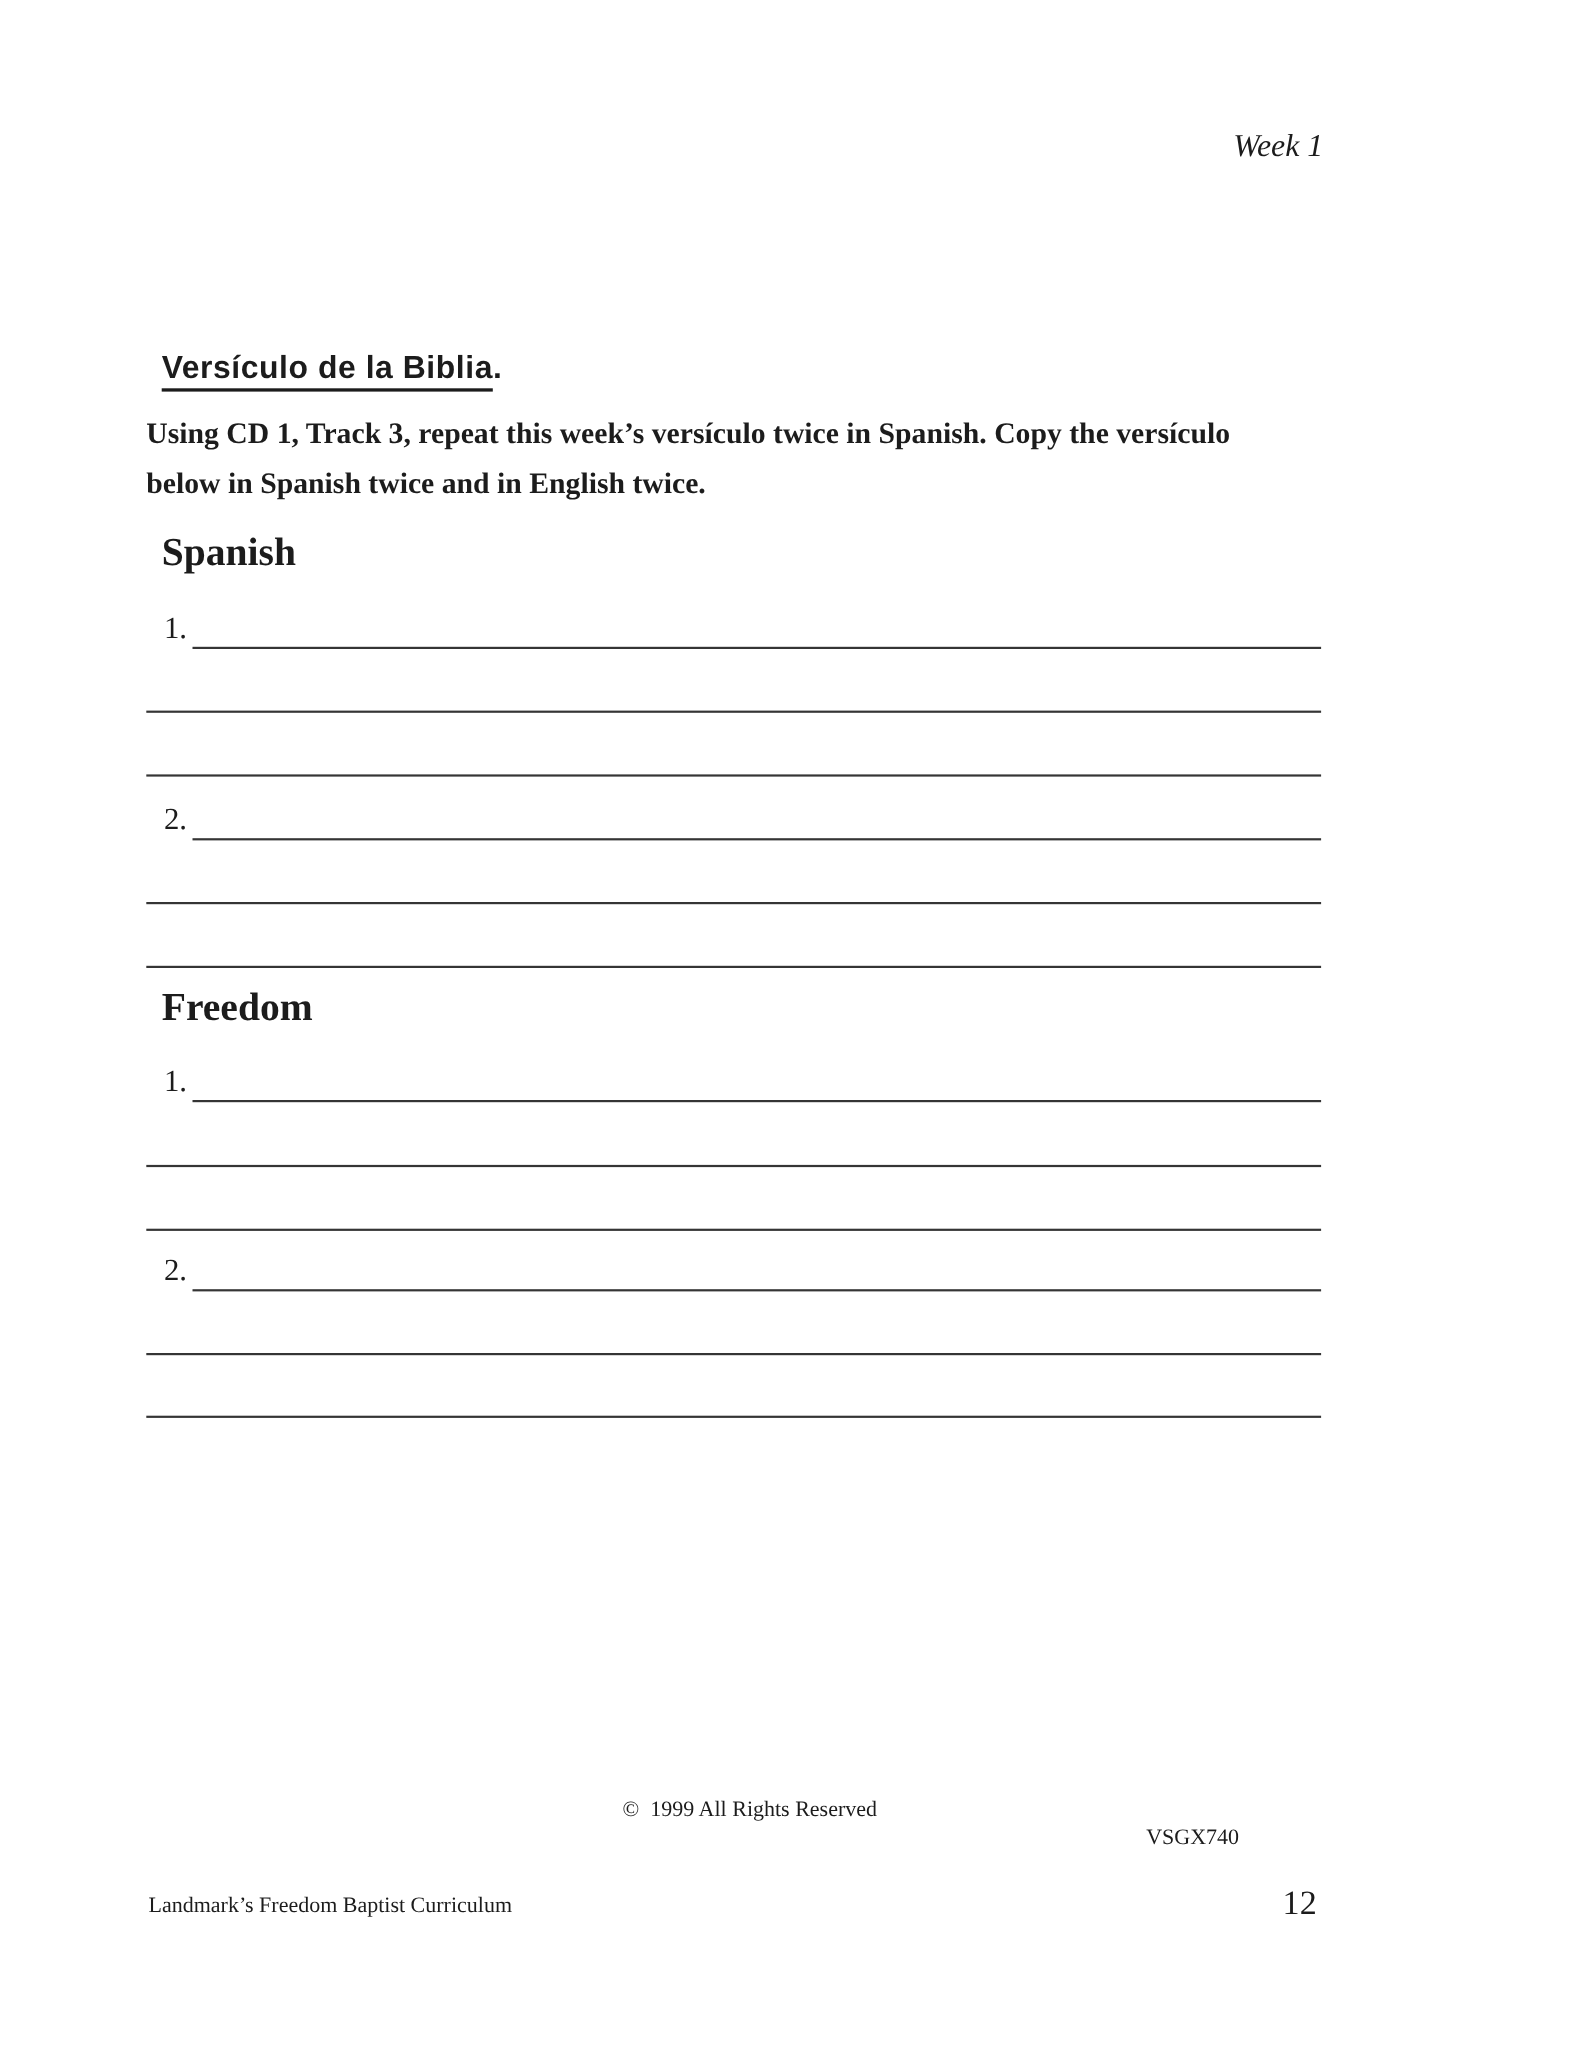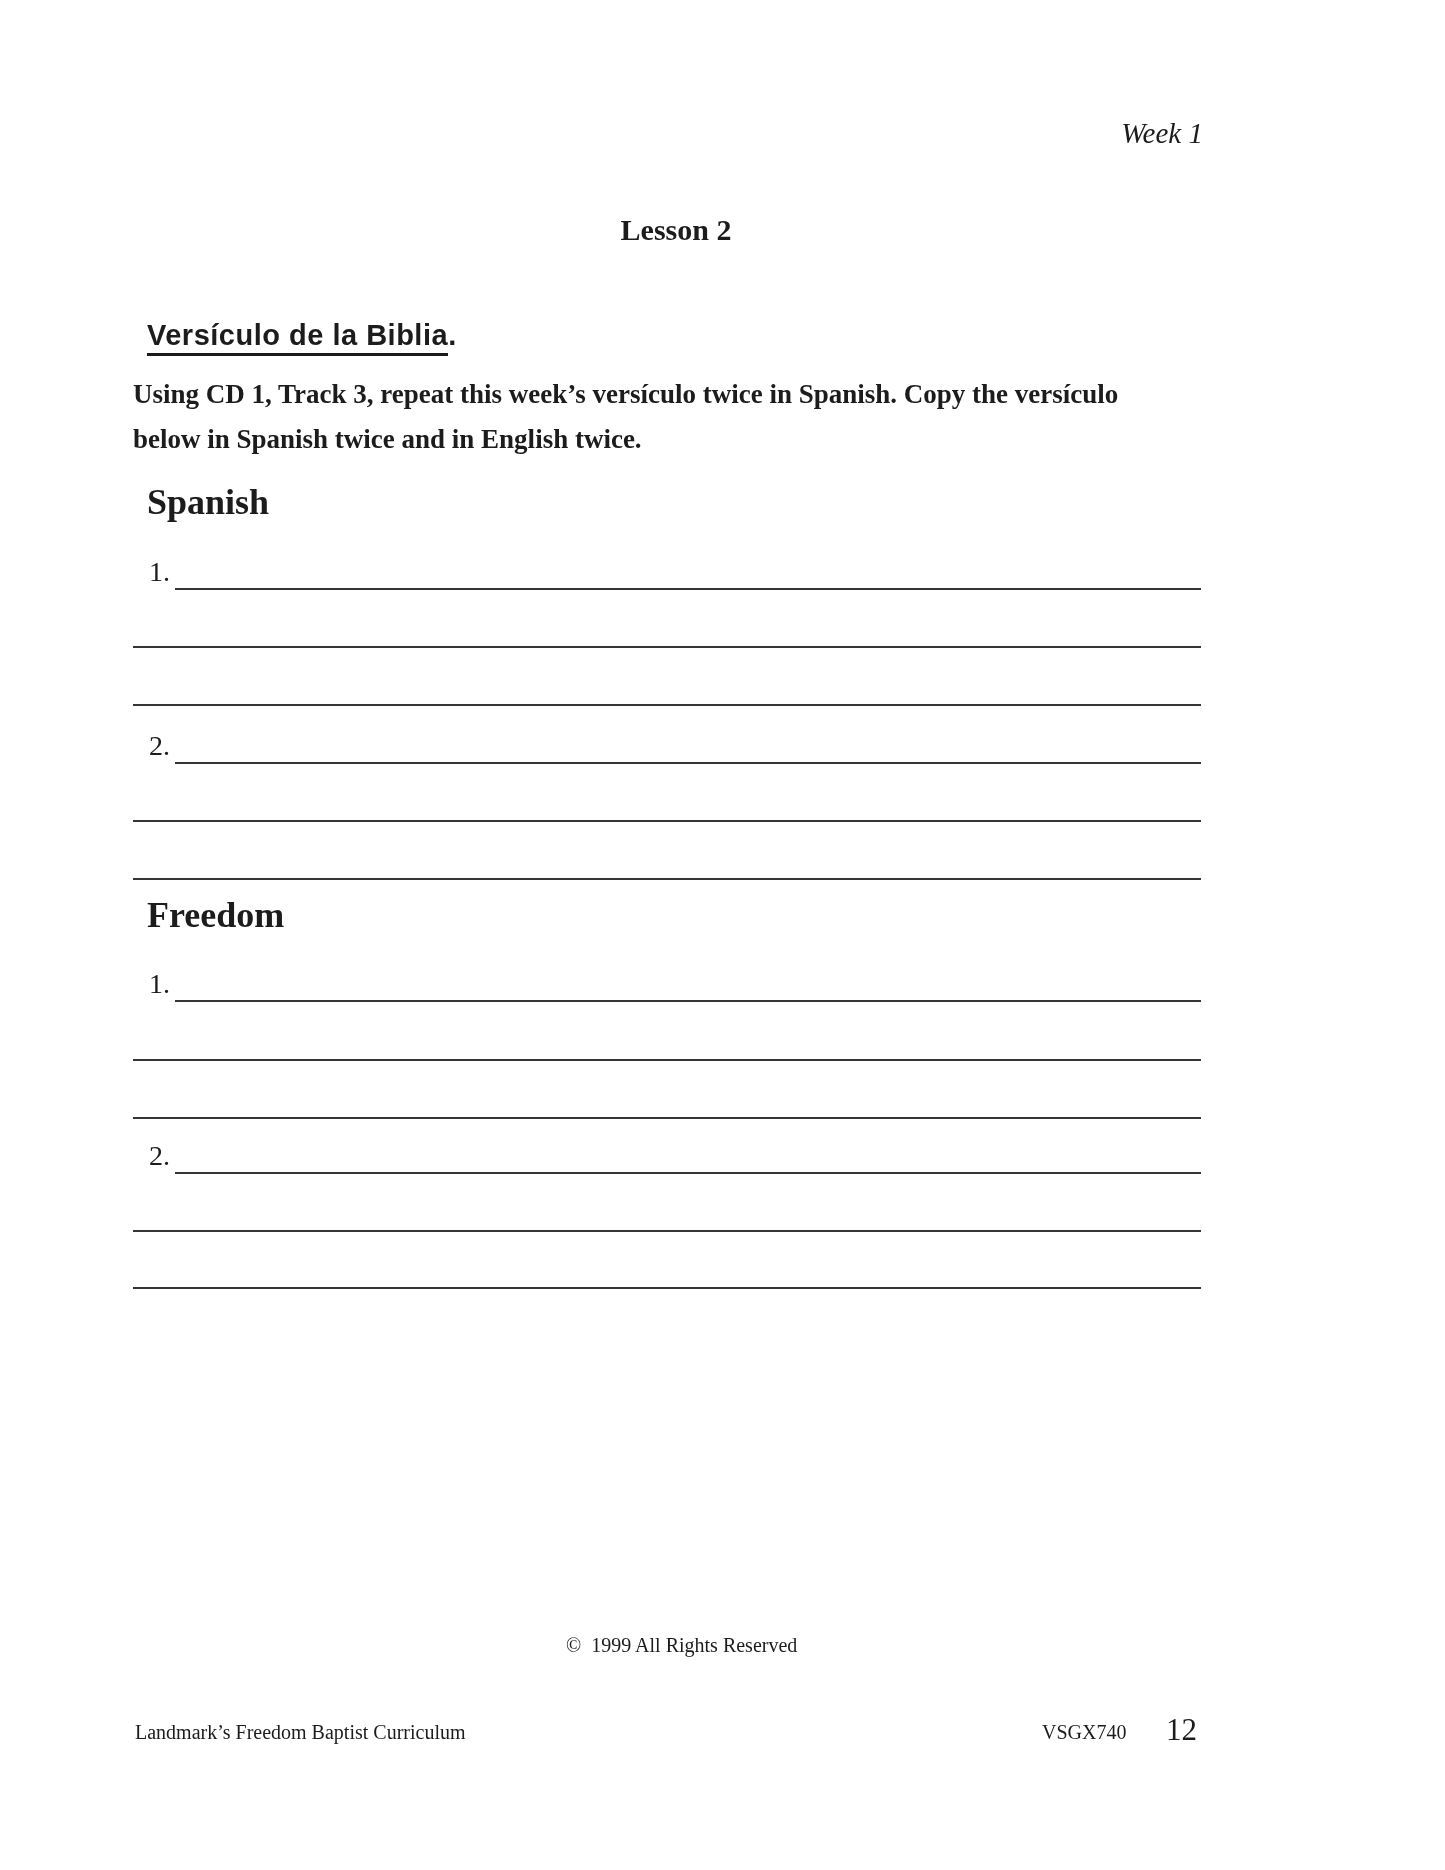--- a/index.html
+++ b/index.html
@@ -66,21 +66,20 @@
 
   .footer-text { font-size: 20px; line-height: normal; }
   .page-number { font-size: 31px; line-height: normal; }
 </style>
 </head>
 <body>
 
 <div class="page">
 
   <div class="abs week-label">Week 1</div>
-  <div class="abs lesson-title">Lesson 2</div>
 
   <div class="abs section-heading"><span class="u">Versículo de la Biblia</span><span>.</span></div>
 
   <div class="abs instructions">Using CD 1, Track 3, repeat this week’s versículo twice in Spanish. Copy the versículo below in Spanish twice and in English twice.</div>
 
   <div class="abs group-label" style="top:481px;">Spanish</div>
 
   <div class="abs item-number" style="top:556px;">1.</div>
   <div class="rule first" style="top:588px;"></div>
   <div class="rule cont" style="top:646px;"></div>
@@ -98,16 +97,16 @@
   <div class="rule cont" style="top:1059px;"></div>
   <div class="rule cont" style="top:1117px;"></div>
 
   <div class="abs item-number" style="top:1140px;">2.</div>
   <div class="rule first" style="top:1172px;"></div>
   <div class="rule cont" style="top:1230px;"></div>
   <div class="rule cont" style="top:1287px;"></div>
 
   <div class="abs footer-text" style="top:1721px; left:135px;">Landmark’s Freedom Baptist Curriculum</div>
   <div class="abs footer-text" style="top:1634px; left:566px; white-space:pre;">©  1999 All Rights Reserved</div>
-  <div class="abs footer-text" style="top:1721px; left:1042px;">VSGX740</div>
+  <div class="abs footer-text" style="top:1659px; left:1042px;">VSGX740</div>
   <div class="abs page-number" style="top:1712px; left:1166px;">12</div>
 
 </div>
 
 </body></html>

